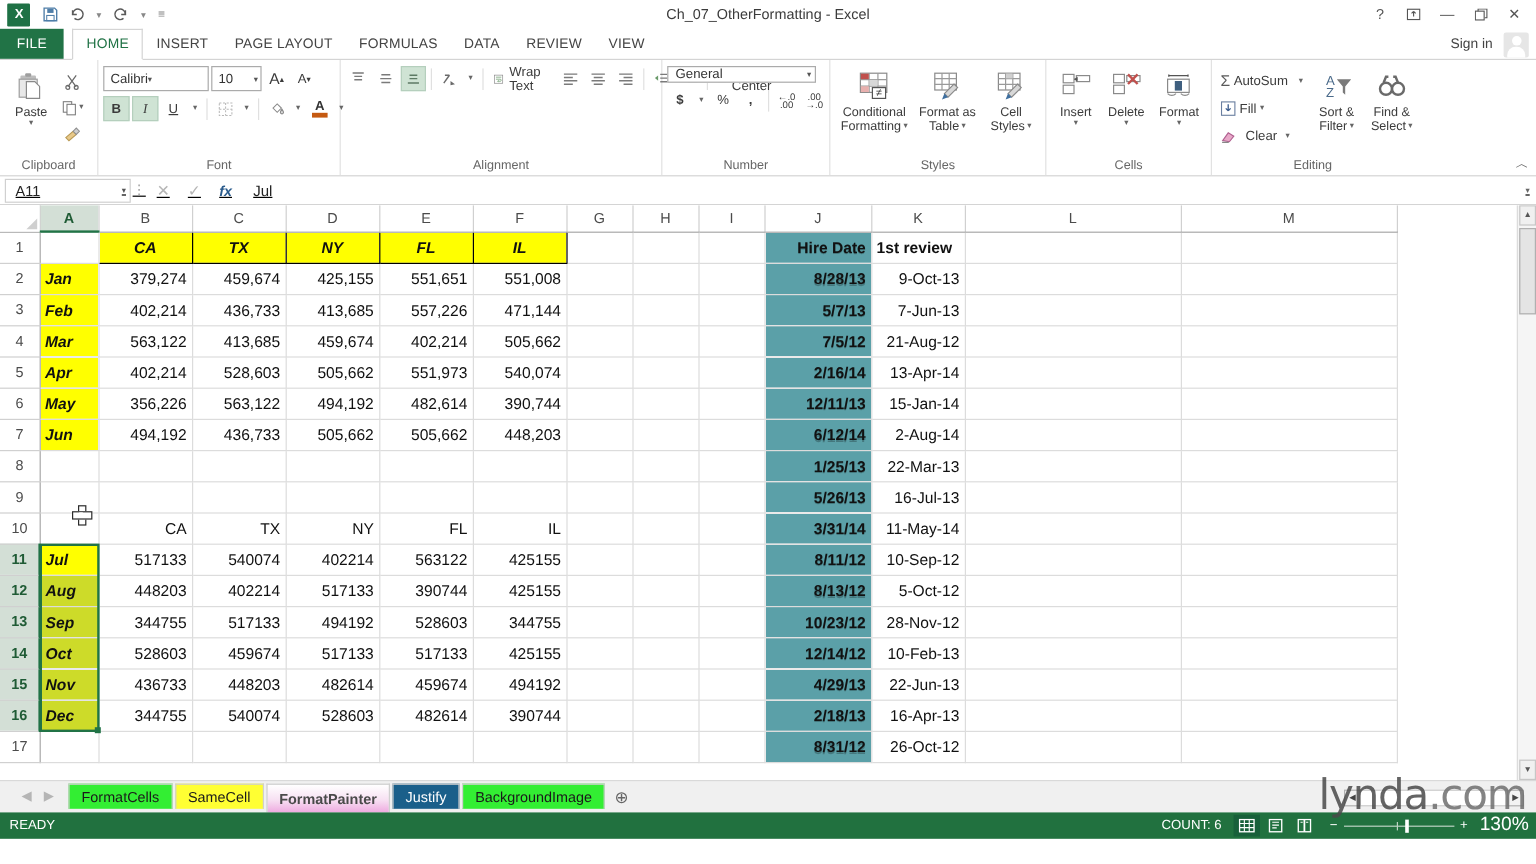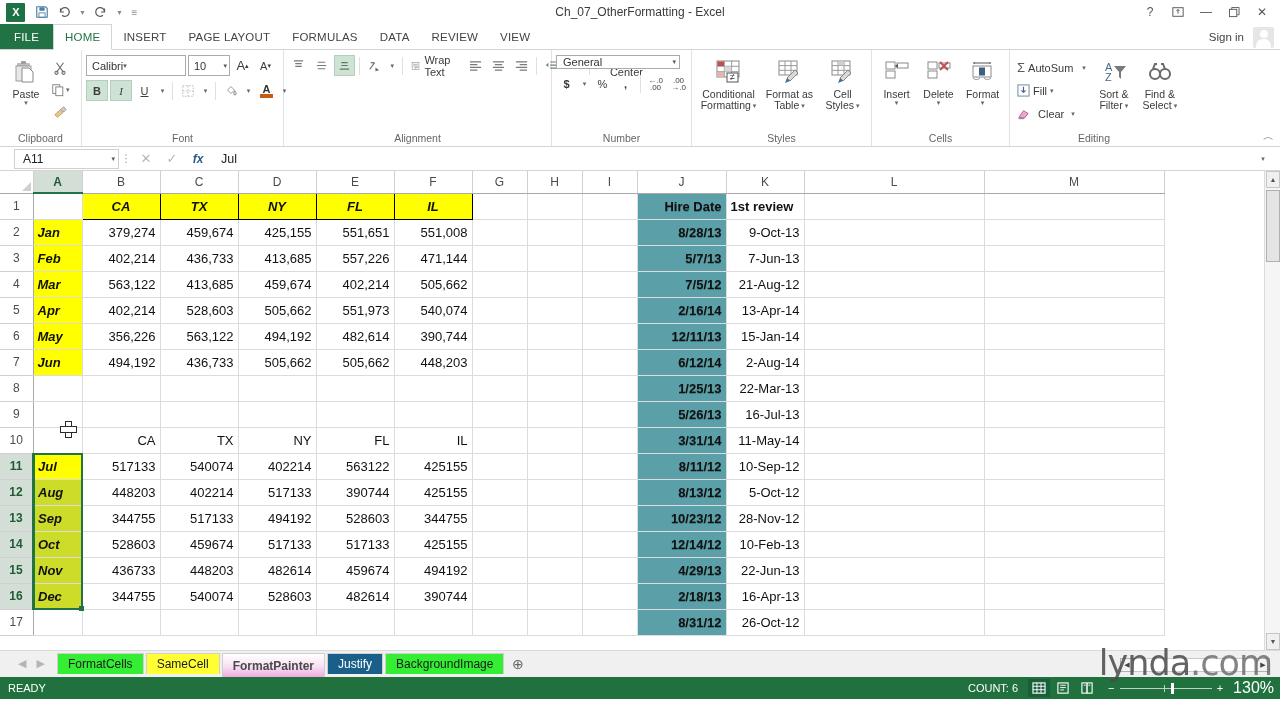--- a/index.html
+++ b/index.html
@@ -53,21 +53,21 @@
     display: flex; align-items: stretch;
     position: relative;
     border-bottom: 1px solid #d4d4d4;
   }
   .tab {
     padding: 0 11px; display: flex; align-items: center;
     font-size: 11.5px; color: #444; letter-spacing: .2px;
   }
   .tab.file {
     background: #217346; color: #fff; font-weight: normal;
-    padding: 0 14px; margin-right: 0;
+    padding: 0 14px; margin-right: 7px;
   }
   .tab.active {
     background: #fff; color: #217346;
     border: 1px solid #d4d4d4; border-bottom: 1px solid #fff;
     margin-bottom: -1px; position: relative; z-index: 3;
   }
   .signin {
     position: absolute; right: 36px; top: 0; height: 26px;
     display: flex; align-items: center; font-size: 11.5px; color: #444;
   }
@@ -113,21 +113,21 @@
   .smallrow { display: flex; align-items: center; gap: 2px; }
   .sbtn {
     height: 21px; min-width: 21px; padding: 0 2px;
     display: flex; align-items: center; justify-content: center;
     font-size: 11px; color: #3b3b3b; border: 1px solid transparent;
   }
   .sbtn.on { background: #cfe3d4; border-color: #b5cfbd; }
   .sep { width:1px; height:18px; background:#e0e0e0; margin:0 2px; }
 
   .fontname {
-    width: 100px; height: 21px; border: 1px solid #ababab; background: #fff;
+    width: 88px; height: 21px; border: 1px solid #ababab; background: #fff;
     font-size: 11px; display: flex; align-items: center;
     padding: 0 6px 0 5px; color: #333;
   }
   .fontsize {
     width: 42px; height: 21px; border: 1px solid #ababab; background: #fff;
     font-size: 11px; display: flex; align-items: center;
     padding: 0 2px 0 5px; justify-content: space-between; color: #333;
   }
   .numfmt {
     width: 124px; height: 14px; border: 1px solid #ababab; background: #fff;
@@ -136,21 +136,22 @@
   }
   .dd { font-size: 7px; color: #555; }
 
   .wide-lbl { font-size: 11px; color: #3b3b3b; display:flex; align-items:center; gap:4px; }
   .collapse-ribbon { position: absolute; right: 6px; bottom: 2px; font-size: 11px; color:#666; }
 
   
   .fbar {
     height: 24px; display: flex; align-items: center;
     background: #fff; border-bottom: 1px solid #d4d4d4;
-    padding: 0 10px;
+    padding: 0 0;
+    text-decoration: underline;
   }
   .namebox {
     width: 105px; height: 20px; margin-left: 4px;
     border: 1px solid #d0d0d0; background: #fff;
     display: flex; align-items: center; justify-content: space-between;
     padding: 0 3px 0 8px; font-size: 12px; color: #222;
   }
   .fbar-sep { width: 14px; text-align: center; color: #999; font-size: 11px; }
   .fbtns { display: flex; align-items: center; gap: 0; }
   .fbtn {

